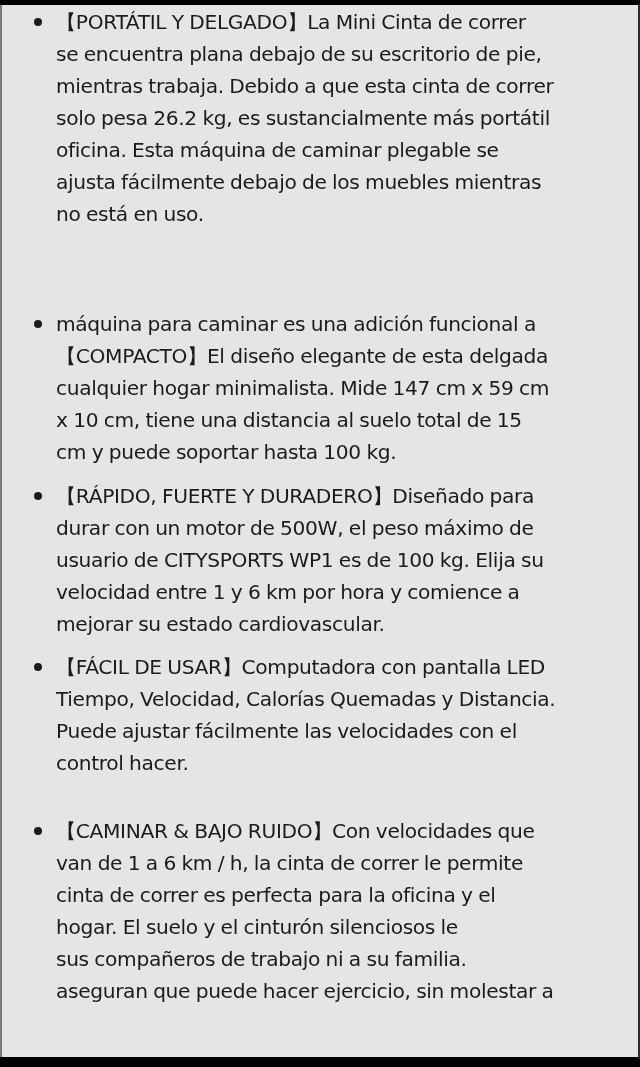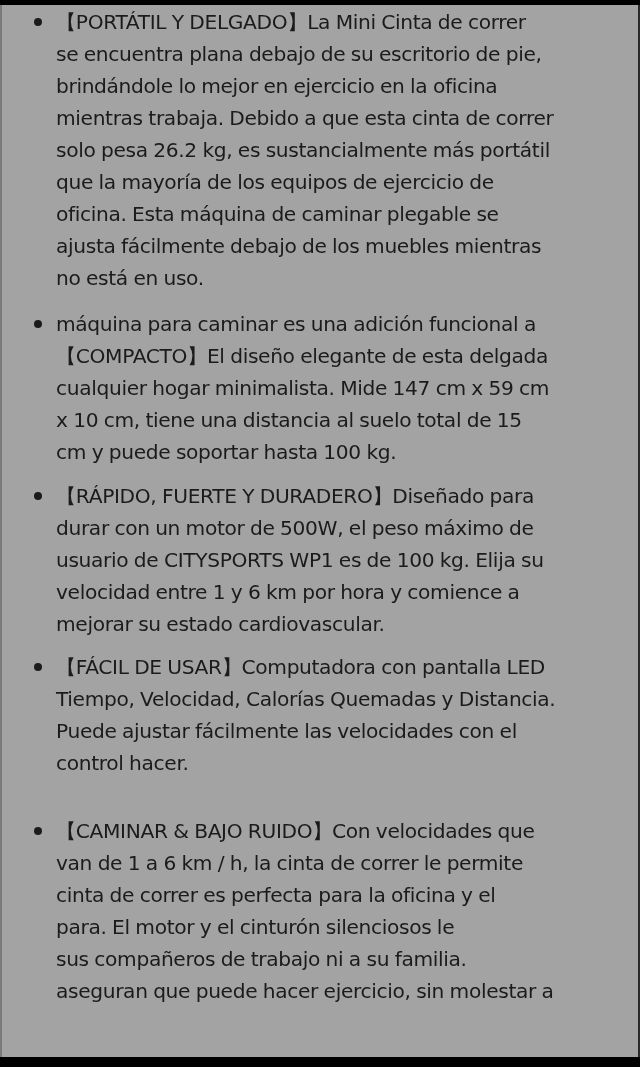--- a/index.html
+++ b/index.html
@@ -1,21 +1,21 @@
 <!DOCTYPE html>
 <html><head>
   <meta charset="utf-8">
   <style>
     html, body { margin: 0; padding: 0; background: #000; }
     body { width: 640px; height: 1067px; position: relative; overflow: hidden; }
     .page {
       position: absolute;
       left: 0; top: 5px;
       width: 640px; height: 1052px;
-      background: #a3a3a3;
+      background: #e5e5e5;
       box-sizing: border-box;
       border-left: 2px solid #7a7a7a;
       border-right: 2px solid #2a2a2a;
     }
     .bottom-bar {
       position: absolute; left: 0; bottom: 0; width: 640px; height: 10px; background: #000;
     }
     ul.features {
       list-style: none;
       margin: 0;
@@ -48,24 +48,22 @@
 </head>
 <body>
 
 <div class="page">
   <ul class="features">
 
     <li class="feature" style="top:1px">
       <span class="bullet"></span>
       <span class="line"><span class="heading">【PORTÁTIL Y DELGADO】</span><span>La Mini Cinta de correr</span></span>
       <span class="line">se encuentra plana debajo de su escritorio de pie,</span>
-      <span class="line">brindándole lo mejor en ejercicio en la oficina</span>
       <span class="line">mientras trabaja. Debido a que esta cinta de correr</span>
       <span class="line">solo pesa 26.2 kg, es sustancialmente más portátil</span>
-      <span class="line">que la mayoría de los equipos de ejercicio de</span>
       <span class="line">oficina. Esta máquina de caminar plegable se</span>
       <span class="line">ajusta fácilmente debajo de los muebles mientras</span>
       <span class="line">no está en uso.</span>
     </li>
 
     <li class="feature" style="top:303px">
       <span class="bullet"></span>
       <span class="line">máquina para caminar es una adición funcional a</span>
       <span class="line"><span class="heading">【COMPACTO】</span><span>El diseño elegante de esta delgada</span></span>
       <span class="line">cualquier hogar minimalista. Mide 147 cm x 59 cm</span>
@@ -88,20 +86,20 @@
       <span class="line">Tiempo, Velocidad, Calorías Quemadas y Distancia.</span>
       <span class="line">Puede ajustar fácilmente las velocidades con el</span>
       <span class="line">control hacer.</span>
     </li>
 
     <li class="feature" style="top:810px">
       <span class="bullet"></span>
       <span class="line"><span class="heading">【CAMINAR &amp; BAJO RUIDO】</span><span>Con velocidades que</span></span>
       <span class="line">van de 1 a 6 km / h, la cinta de correr le permite</span>
       <span class="line">cinta de correr es perfecta para la oficina y el</span>
-      <span class="line">para. El motor y el cinturón silenciosos le</span>
+      <span class="line">hogar. El suelo y el cinturón silenciosos le</span>
       <span class="line">sus compañeros de trabajo ni a su familia.</span>
       <span class="line">aseguran que puede hacer ejercicio, sin molestar a</span>
     </li>
 
   </ul>
 </div>
 <div class="bottom-bar"></div>
 
 </body></html>

